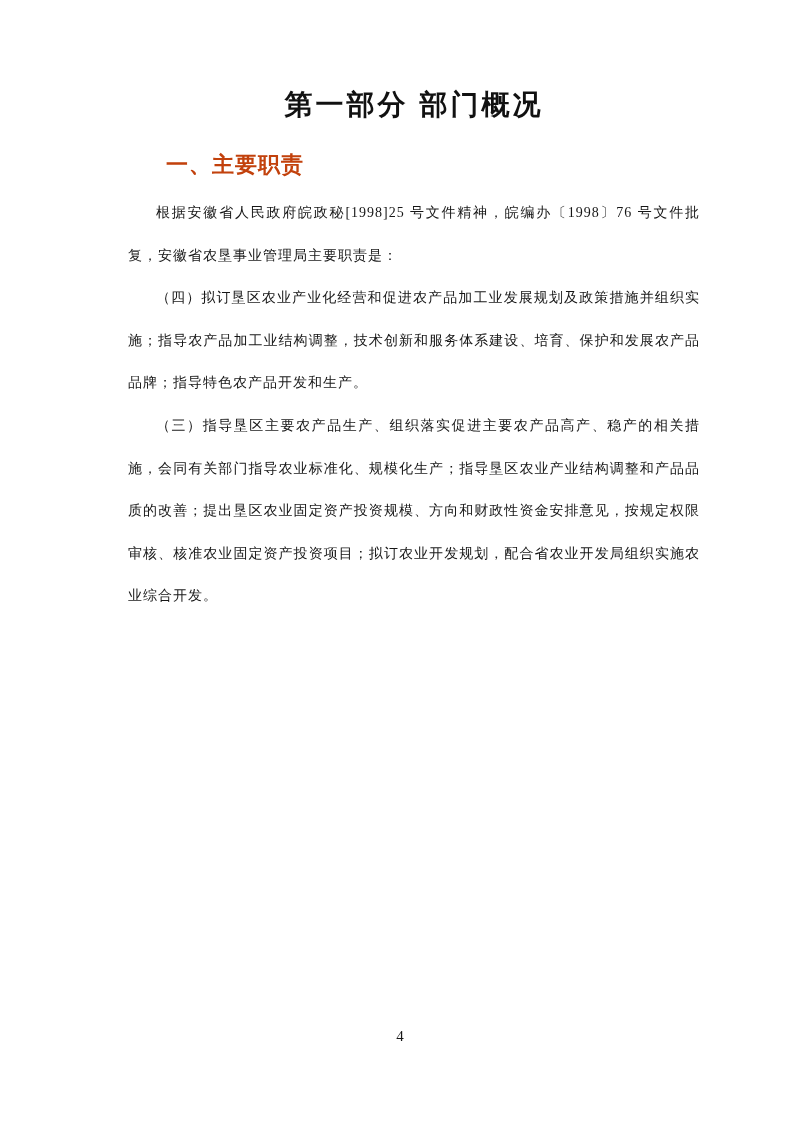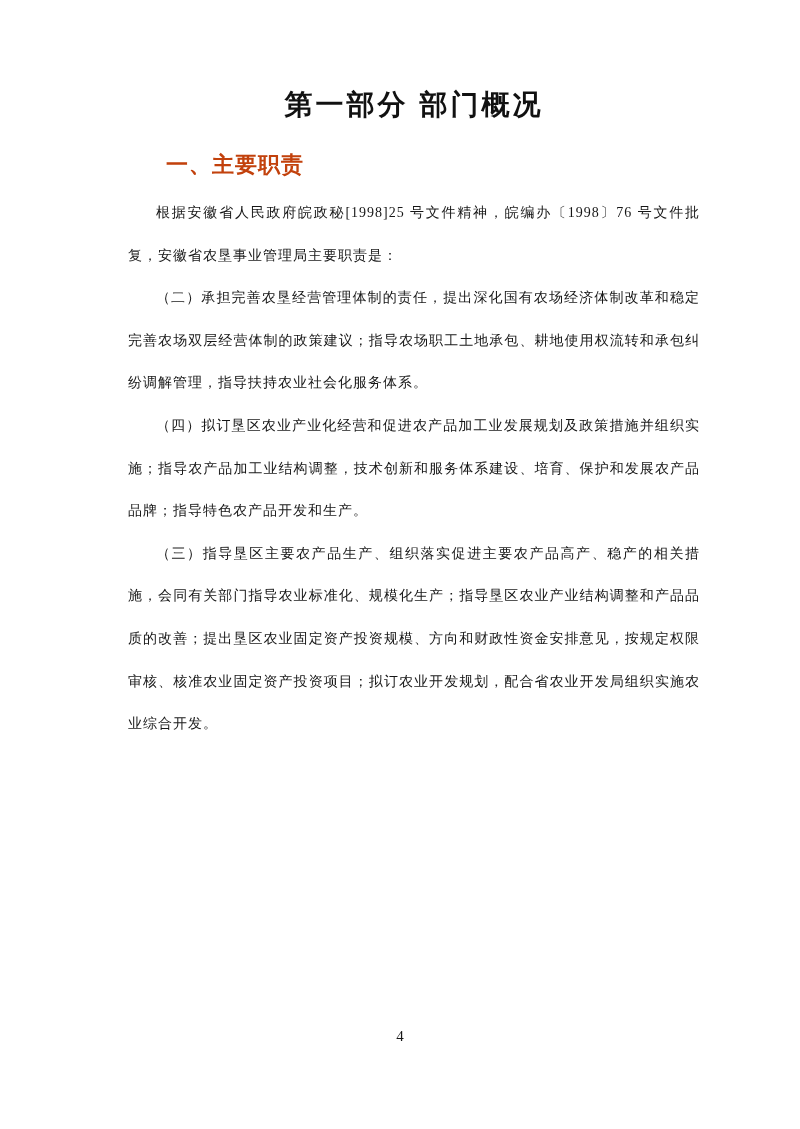--- a/index.html
+++ b/index.html
@@ -62,19 +62,18 @@
 </head>
 <body>
 
 <div class="doc-page">
   <h1 class="doc-title">第一部分 部门概况</h1>
 
   <h2 class="section-heading">一、主要职责</h2>
 
   <div class="doc-body">
     <p>根据安徽省人民政府皖政秘[1998]25 号文件精神，皖编办〔1998〕76 号文件批复，安徽省农垦事业管理局主要职责是：</p>
-    <p>（二）承担完善农垦经营管理体制的责任，提出深化国有农场经济体制改革和稳定完善农场双层经营体制的政策建议；指导农场职工土地承包、耕地使用权流转和承包纠纷调解管理，指导扶持农业社会化服务体系。</p>
     <p>（四）拟订垦区农业产业化经营和促进农产品加工业发展规划及政策措施并组织实施；指导农产品加工业结构调整，技术创新和服务体系建设、培育、保护和发展农产品品牌；指导特色农产品开发和生产。</p>
     <p>（三）指导垦区主要农产品生产、组织落实促进主要农产品高产、稳产的相关措施，会同有关部门指导农业标准化、规模化生产；指导垦区农业产业结构调整和产品品质的改善；提出垦区农业固定资产投资规模、方向和财政性资金安排意见，按规定权限审核、核准农业固定资产投资项目；拟订农业开发规划，配合省农业开发局组织实施农业综合开发。</p>
   </div>
 
   <div class="page-number">4</div>
 </div>
 
 </body></html>

